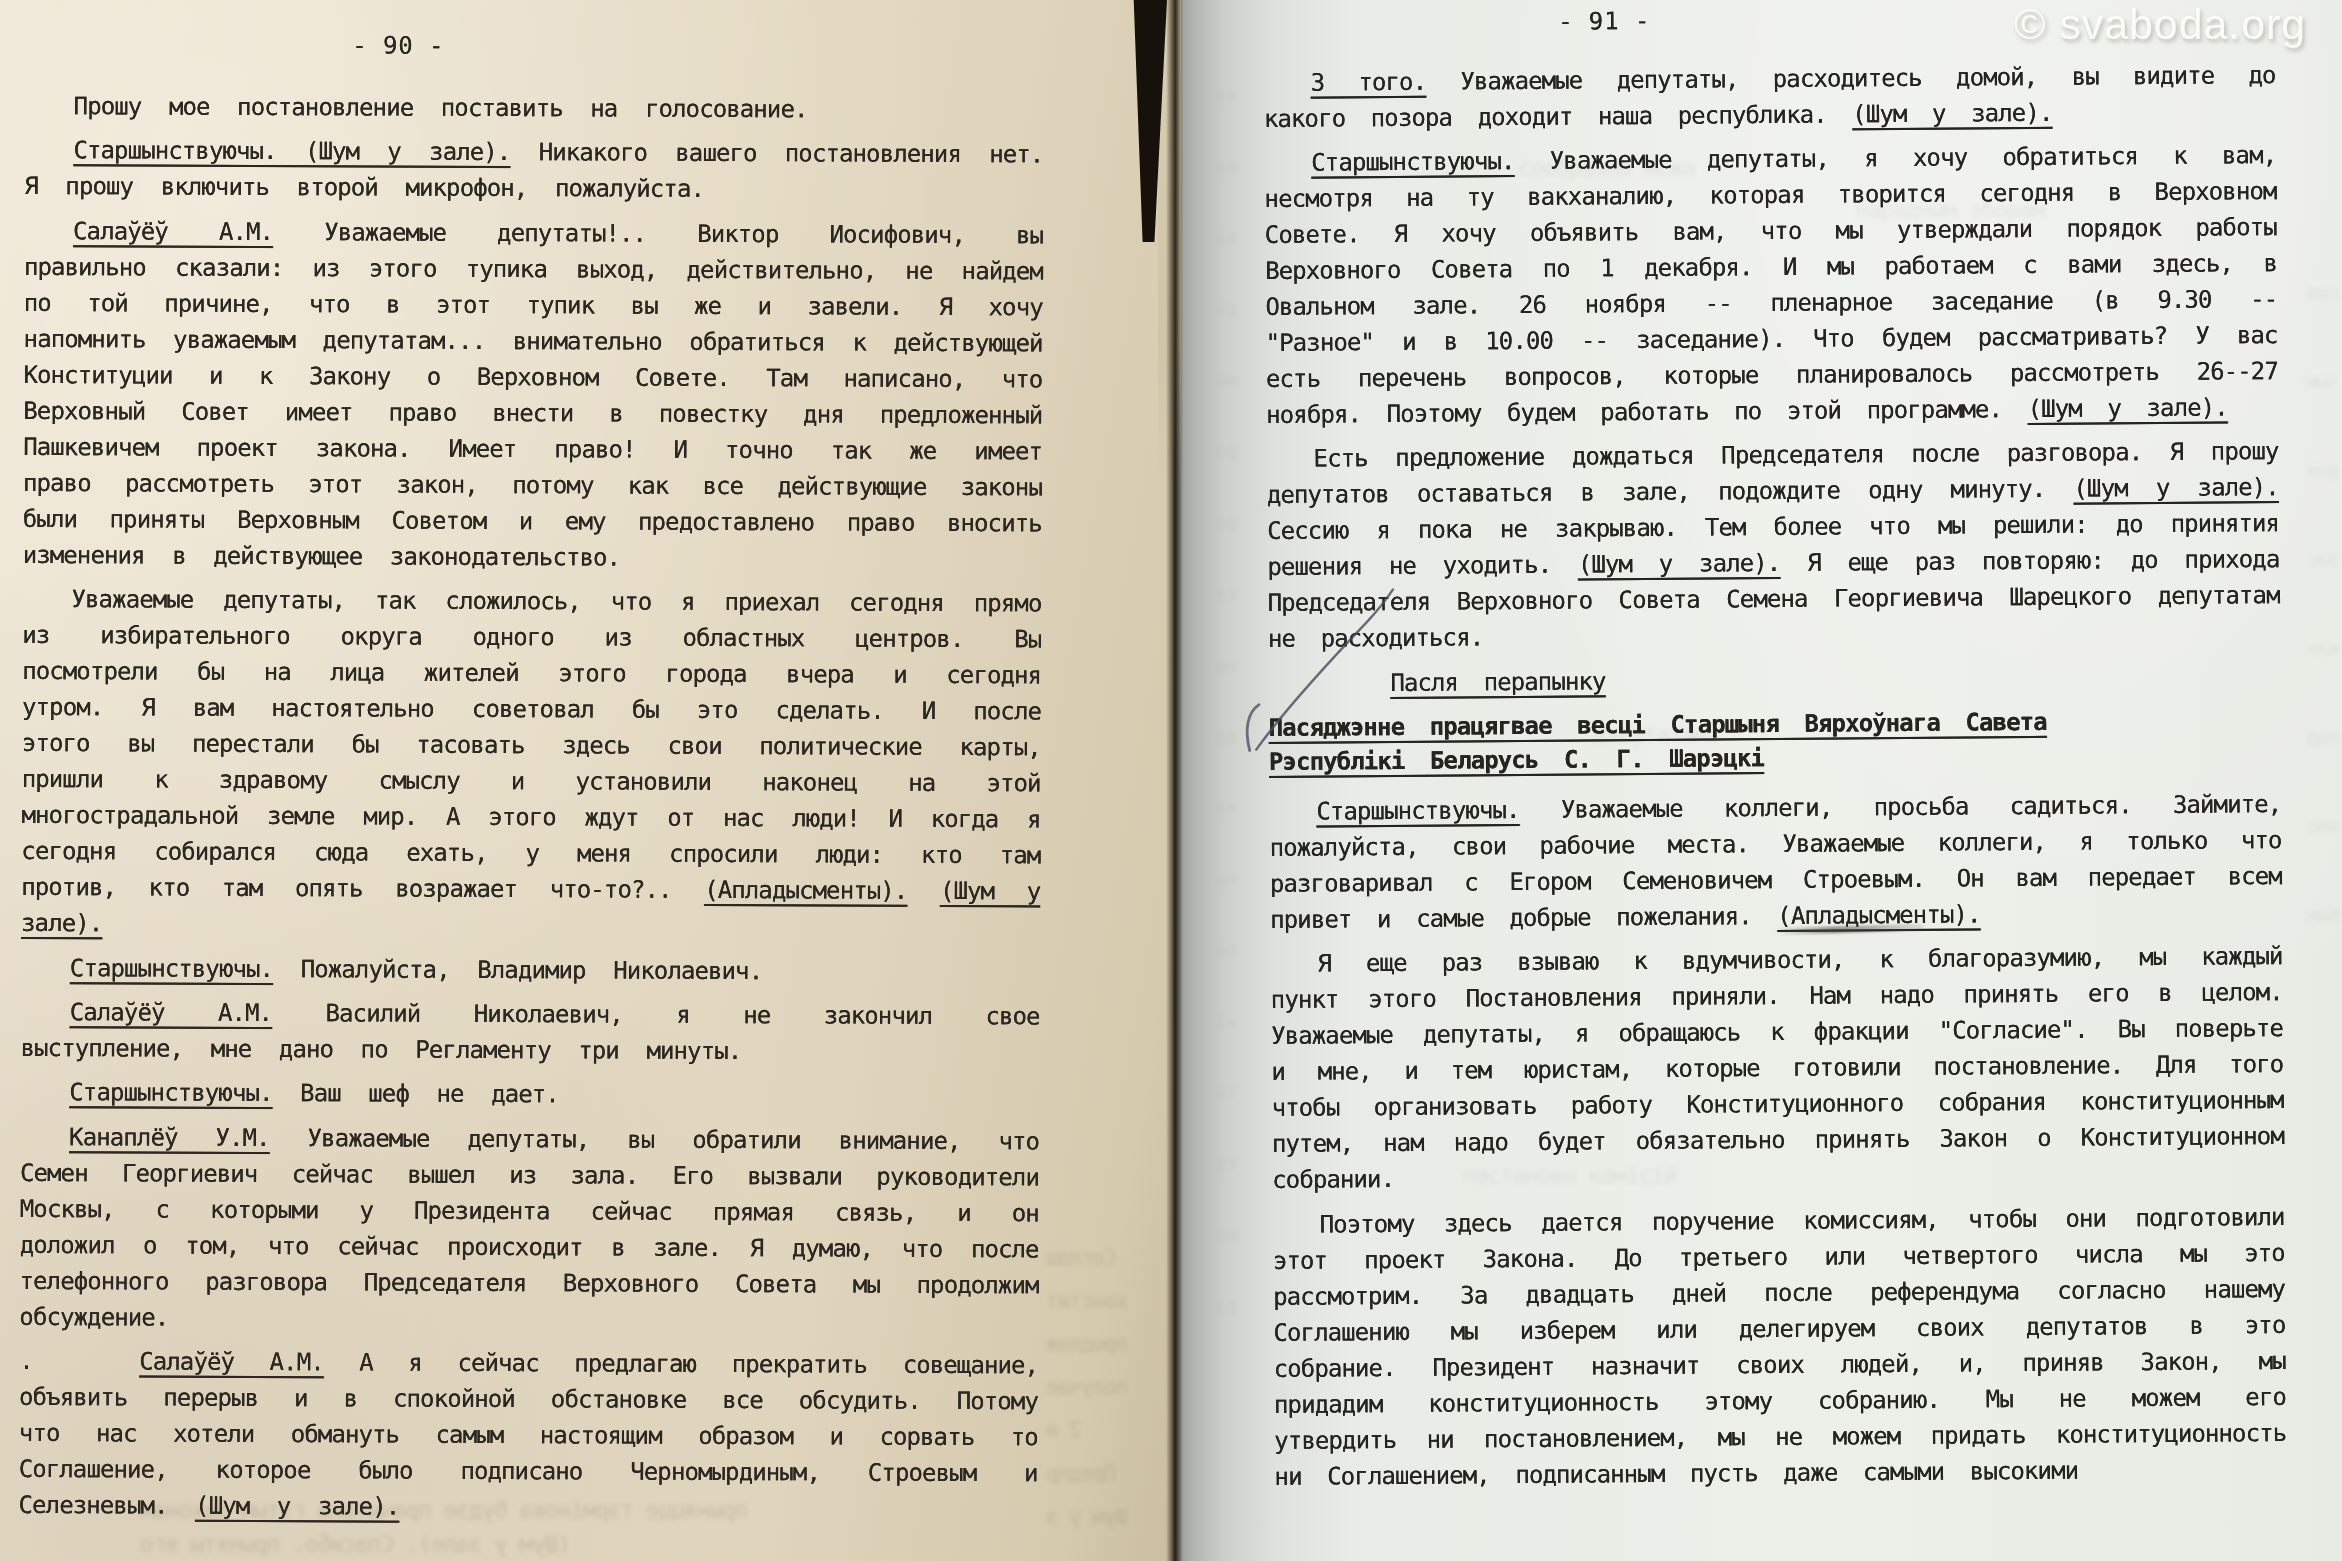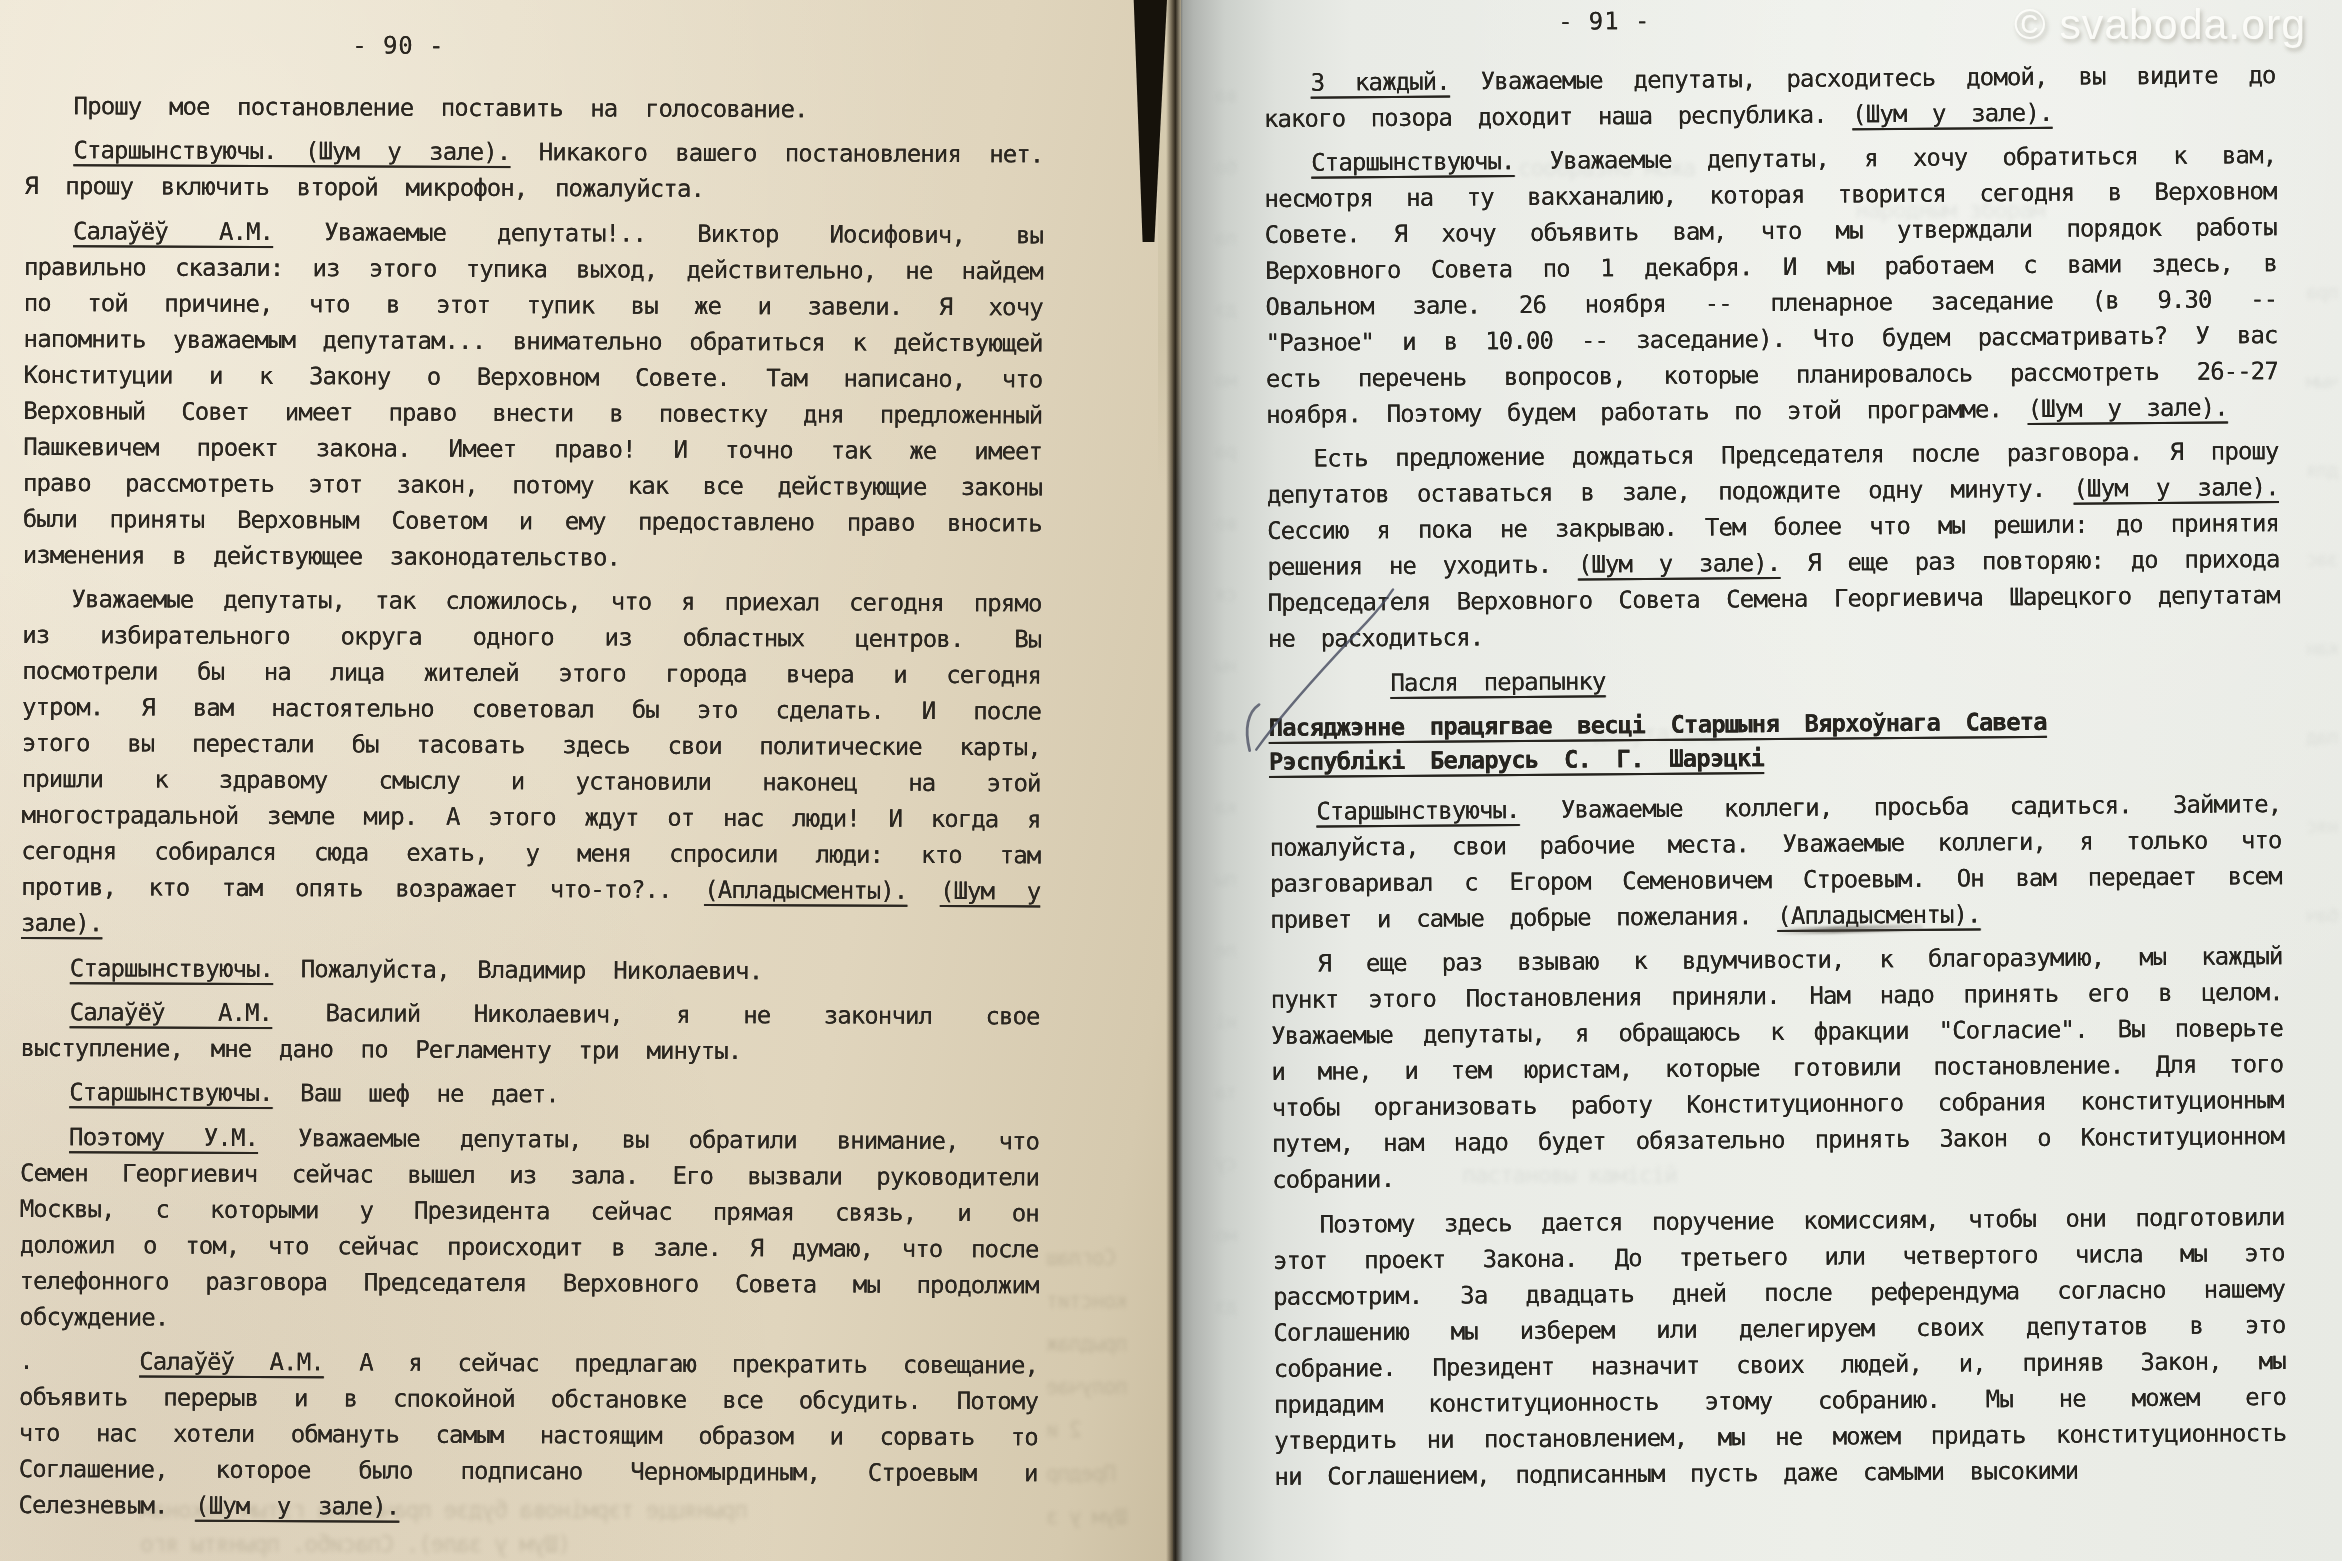--- a/index.html
+++ b/index.html
@@ -120,26 +120,26 @@
 <div class="ghost ghost-r ghost-plain" style="left: 1593px; top: 721px; font-size: 22.5px;">дэпутатамі</div>
 <div class="pagetext" id="left-text">
   <div class="pagenum">- 90 -</div>
 <p class="para"><span>Прошу мое постановление поставить на голосование.</span></p>
     <p class="para"><span class="u">Старшынствуючы. (Шум у зале).</span><span> Никакого вашего постановления нет. Я прошу включить второй микрофон, пожалуйста.</span></p>
     <p class="para"><span class="u">Салаўёў А.М.</span><span> Уважаемые депутаты!.. Виктор Иосифович, вы правильно сказали: из этого тупика выход, действительно, не найдем по той причине, что в этот тупик вы же и завели. Я хочу напомнить уважаемым депутатам... внимательно обратиться к действующей Конституции и к Закону о Верховном Совете. Там написано, что Верховный Совет имеет право внести в повестку дня предложенный Пашкевичем проект закона. Имеет право! И точно так же имеет право рассмотреть этот закон, потому как все действующие законы были приняты Верховным Советом и ему предоставлено право вносить изменения в действующее законодательство.</span></p>
     <p class="para"><span>Уважаемые депутаты, так сложилось, что я приехал сегодня прямо из избирательного округа одного из областных центров. Вы посмотрели бы на лица жителей этого города вчера и сегодня утром. Я вам настоятельно советовал бы это сделать. И после этого вы перестали бы тасовать здесь свои политические карты, пришли к здравому смыслу и установили наконец на этой многострадальной земле мир. А этого ждут от нас люди! И когда я сегодня собирался сюда ехать, у меня спросили люди: кто там против, кто там опять возражает что-то?.. </span><span class="u">(Апладысменты).</span><span> </span><span class="u">(Шум у зале).</span></p>
     <p class="para"><span class="u">Старшынствуючы.</span><span> Пожалуйста, Владимир Николаевич.</span></p>
     <p class="para"><span class="u">Салаўёў А.М.</span><span> Василий Николаевич, я не закончил свое выступление, мне дано по Регламенту три минуты.</span></p>
     <p class="para"><span class="u">Старшынствуючы.</span><span> Ваш шеф не дает.</span></p>
-    <p class="para"><span class="u">Поэтому У.М.</span><span> Уважаемые депутаты, вы обратили внимание, что Семен Георгиевич сейчас вышел из зала. Его вызвали руководители Москвы, с которыми у Президента сейчас прямая связь, и он доложил о том, что сейчас происходит в зале. Я думаю, что после телефонного разговора Председателя Верховного Совета мы продолжим обсуждение.</span></p>
+    <p class="para"><span class="u">Канаплёў У.М.</span><span> Уважаемые депутаты, вы обратили внимание, что Семен Георгиевич сейчас вышел из зала. Его вызвали руководители Москвы, с которыми у Президента сейчас прямая связь, и он доложил о том, что сейчас происходит в зале. Я думаю, что после телефонного разговора Председателя Верховного Совета мы продолжим обсуждение.</span></p>
     <p class="noindent para"><span>.&nbsp;&nbsp;&nbsp;</span><span class="u">Салаўёў А.М.</span><span> А я сейчас предлагаю прекратить совещание, объявить перерыв и в спокойной обстановке все обсудить. Потому что нас хотели обмануть самым настоящим образом и сорвать то Соглашение, которое было подписано Черномырдиным, Строевым и Селезневым. </span><span class="u">(Шум у зале).</span></p>
   </div>
 <div class="pagetext" id="right-text">
   <div class="pagenum">- 91 -</div>
-<p class="para"><span class="u">З каждый.</span><span> Уважаемые депутаты, расходитесь домой, вы видите до какого позора доходит наша республика. </span><span class="u">(Шум у зале).</span></p>
+<p class="para"><span class="u">З того.</span><span> Уважаемые депутаты, расходитесь домой, вы видите до какого позора доходит наша республика. </span><span class="u">(Шум у зале).</span></p>
     <p class="para"><span class="u">Старшынствуючы.</span><span> Уважаемые депутаты, я хочу обратиться к вам, несмотря на ту вакханалию, которая творится сегодня в Верховном Совете. Я хочу объявить вам, что мы утверждали порядок работы Верховного Совета по 1 декабря. И мы работаем с вами здесь, в Овальном зале. 26 ноября -- пленарное заседание (в 9.30 -- "Разное" и в 10.00 -- заседание). Что будем рассматривать? У вас есть перечень вопросов, которые планировалось рассмотреть 26--27 ноября. Поэтому будем работать по этой программе. </span><span class="u">(Шум у зале).</span></p>
     <p class="para"><span>Есть предложение дождаться Председателя после разговора. Я прошу депутатов оставаться в зале, подождите одну минуту. </span><span class="u">(Шум у зале).</span><span> Сессию я пока не закрываю. Тем более что мы решили: до принятия решения не уходить. </span><span class="u">(Шум у зале).</span><span> Я еще раз повторяю: до прихода Председателя Верховного Совета Семена Георгиевича Шарецкого депутатам не расходиться.</span></p>
     <p class="heading-small noindent para"><span class="u">Пасля перапынку</span></p>
     <p class="heading-big noindent para"><span class="u">Пасяджэнне працягвае весці Старшыня Вярхоўнага Савета</span><br><span class="u">Рэспублікі Беларусь С. Г.  Шарэцкі</span></p>
     <p class="para"><span class="u">Старшынствуючы.</span><span> Уважаемые коллеги, просьба садиться. Займите, пожалуйста, свои рабочие места. Уважаемые коллеги, я только что разговаривал с Егором Семеновичем Строевым. Он вам передает всем привет и самые добрые пожелания. </span><span class="u">(Апладысменты).</span></p>
     <p class="para"><span>Я еще раз взываю к вдумчивости, к благоразумию, мы каждый пункт этого Постановления приняли. Нам надо принять его в целом. Уважаемые депутаты, я обращаюсь к фракции "Согласие". Вы поверьте и мне, и тем юристам, которые готовили постановление. Для того чтобы организовать работу Конституционного собрания конституционным путем, нам надо будет обязательно принять Закон о Конституционном собрании.</span></p>
     <p class="para"><span>Поэтому здесь дается поручение комиссиям, чтобы они подготовили этот проект Закона. До третьего или четвертого числа мы это рассмотрим. За двадцать дней после референдума согласно нашему Соглашению мы изберем или делегируем своих депутатов в это собрание. Президент назначит своих людей, и, приняв Закон, мы придадим конституционность этому собранию. Мы не можем его утвердить ни постановлением, мы не можем придать конституционность ни Соглашением, подписанным пусть даже самыми высокими</span></p>
   </div>
 
 <svg id="marks-svg" width="2342" height="1562" viewBox="0 0 2500 1667">

